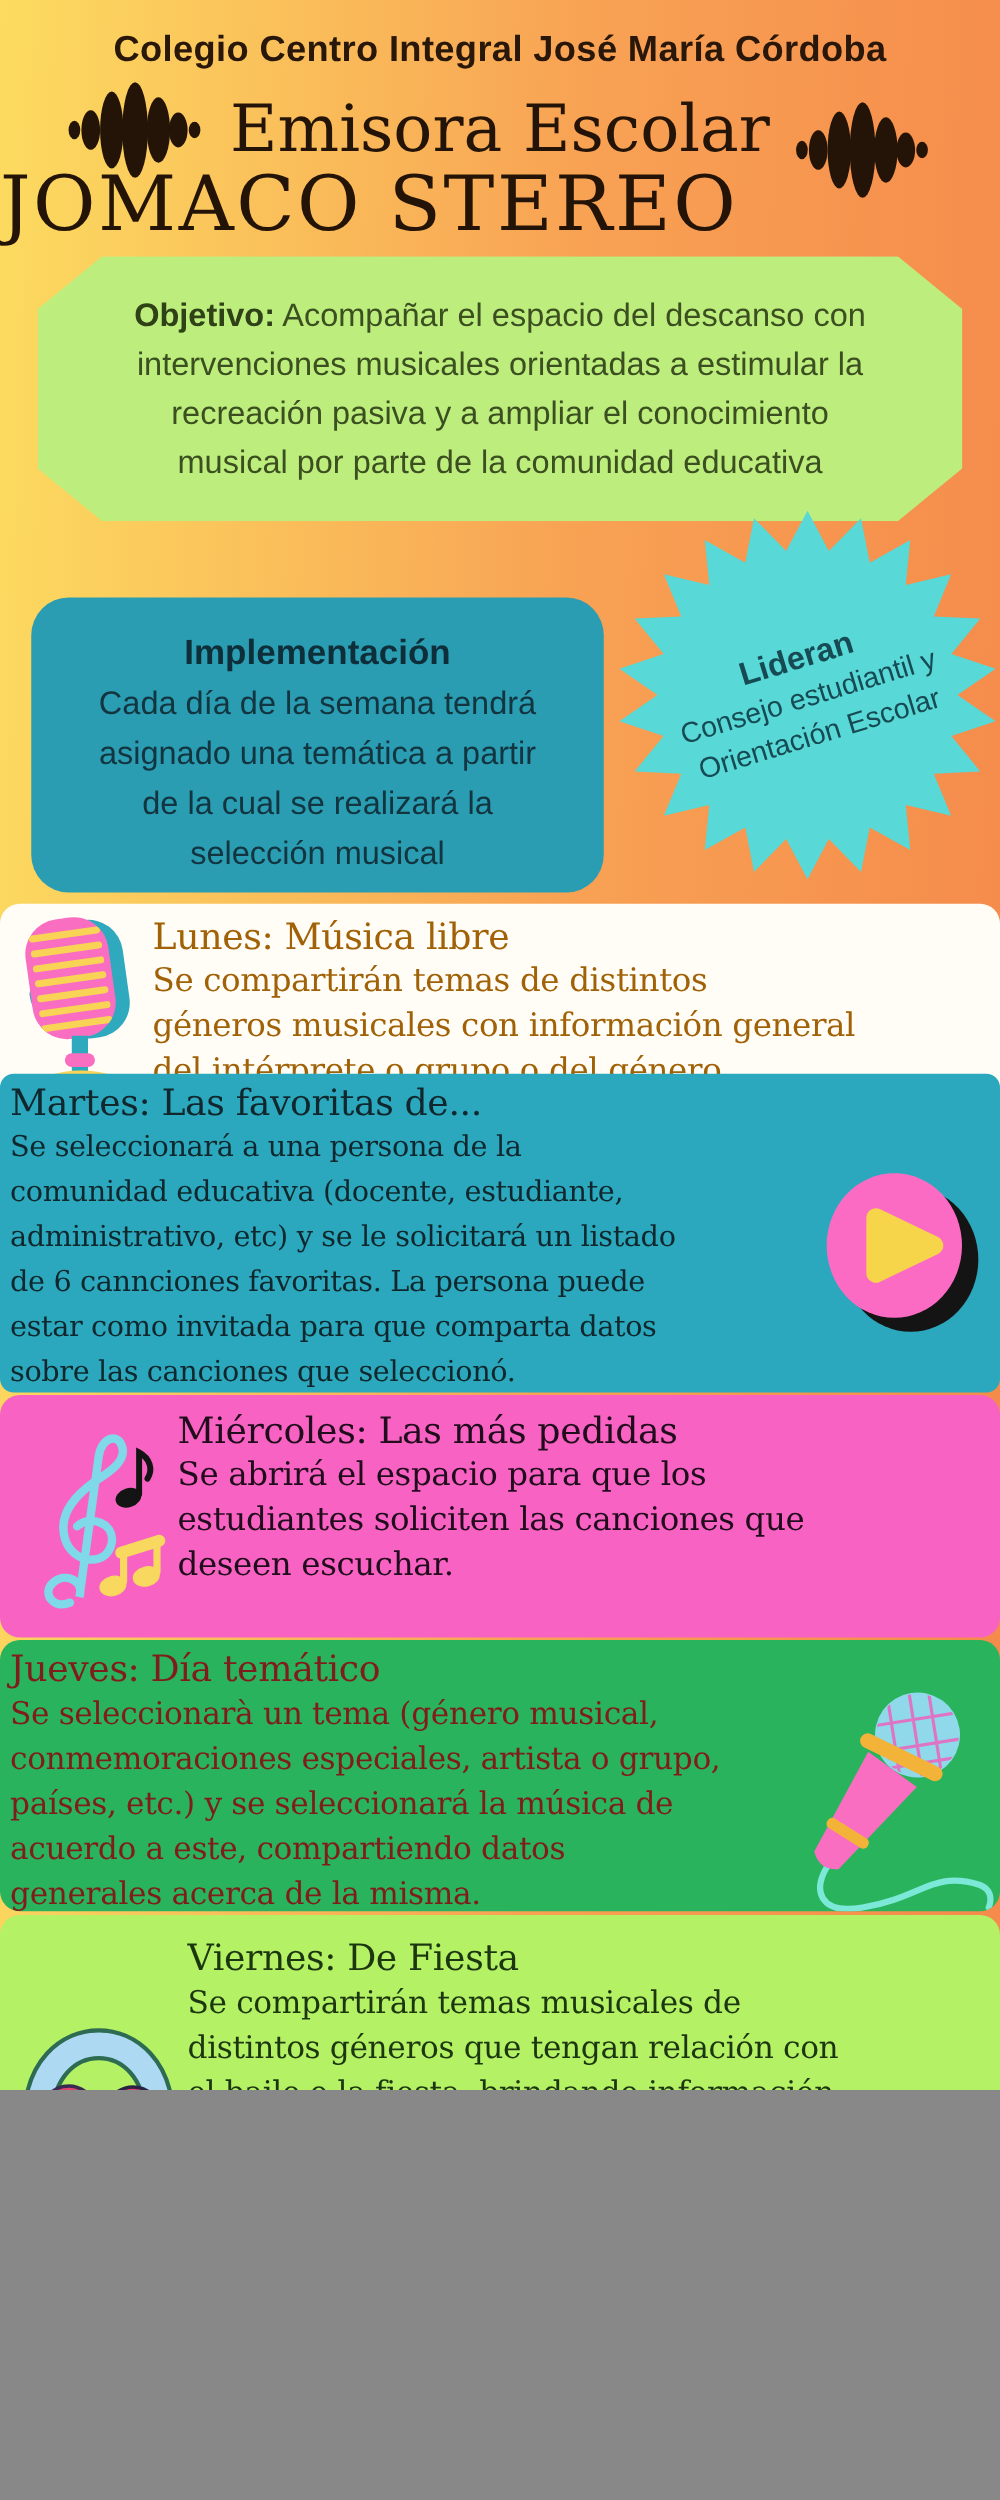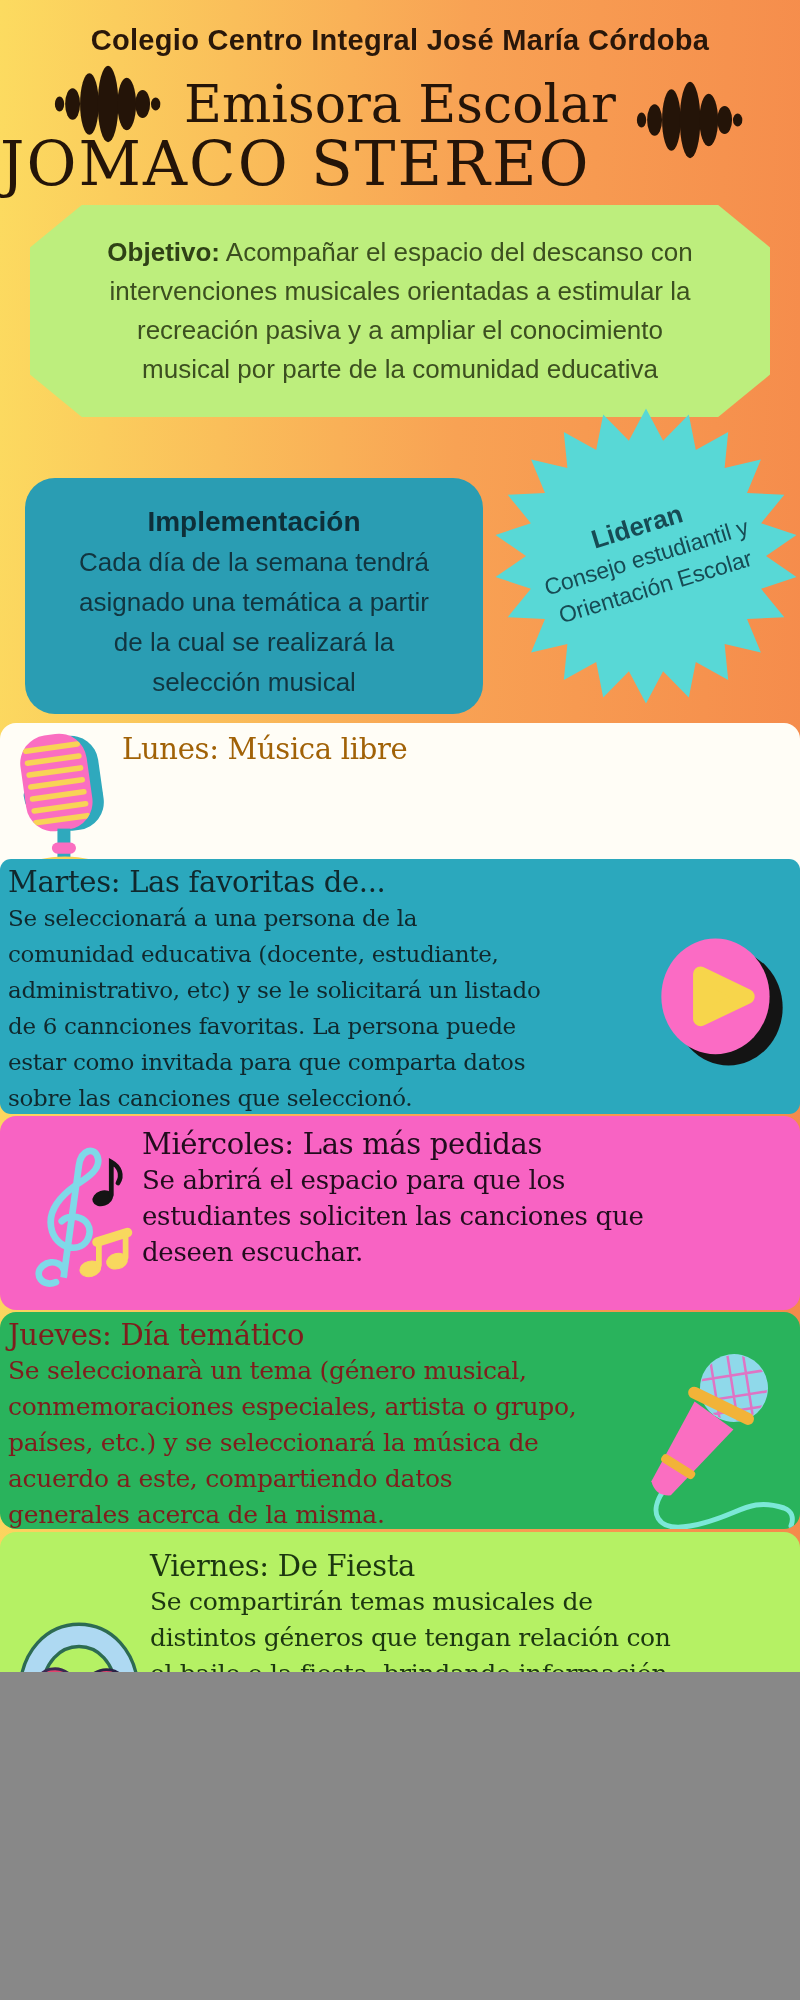--- a/index.html
+++ b/index.html
@@ -158,20 +158,23 @@
           <path d="M20,16 L76,16 M20,29 L76,29 M20,42 L76,42 M20,55 L76,55 M20,68 L76,68 M20,81 L76,81 M20,94 L76,94"></path>
         </g>
       </g>
       <rect x="49" y="104" width="14" height="42" fill="#2fa9bd"></rect>
       <rect x="43" y="119" width="26" height="12" rx="6" fill="#fa6ec1"></rect>
       <ellipse cx="57" cy="153" rx="37" ry="13" fill="#2fa9bd"></ellipse>
       <ellipse cx="57" cy="147" rx="37" ry="13" fill="#f8d356"></ellipse>
     </svg>
     <div class="day-text">
       <div class="day-title">Lunes: Música libre</div>
+      <div class="day-body">Se compartirán temas de distintos
+géneros musicales con información general
+del intérprete o grupo o del género.</div>
     </div>
   </section>
 
   <section class="day day-martes">
     <svg class="icon-play" viewBox="0 0 150 152">
       <ellipse cx="82" cy="82" rx="58" ry="62" fill="#141414"></ellipse>
       <ellipse cx="68" cy="70" rx="58" ry="62" fill="#fb6bc4"></ellipse>
       <path d="M52,46 L102,70 L52,94 Z" fill="#f7d54b" stroke="#f7d54b" stroke-width="16" stroke-linejoin="round"></path>
     </svg>
     <div class="day-text">

